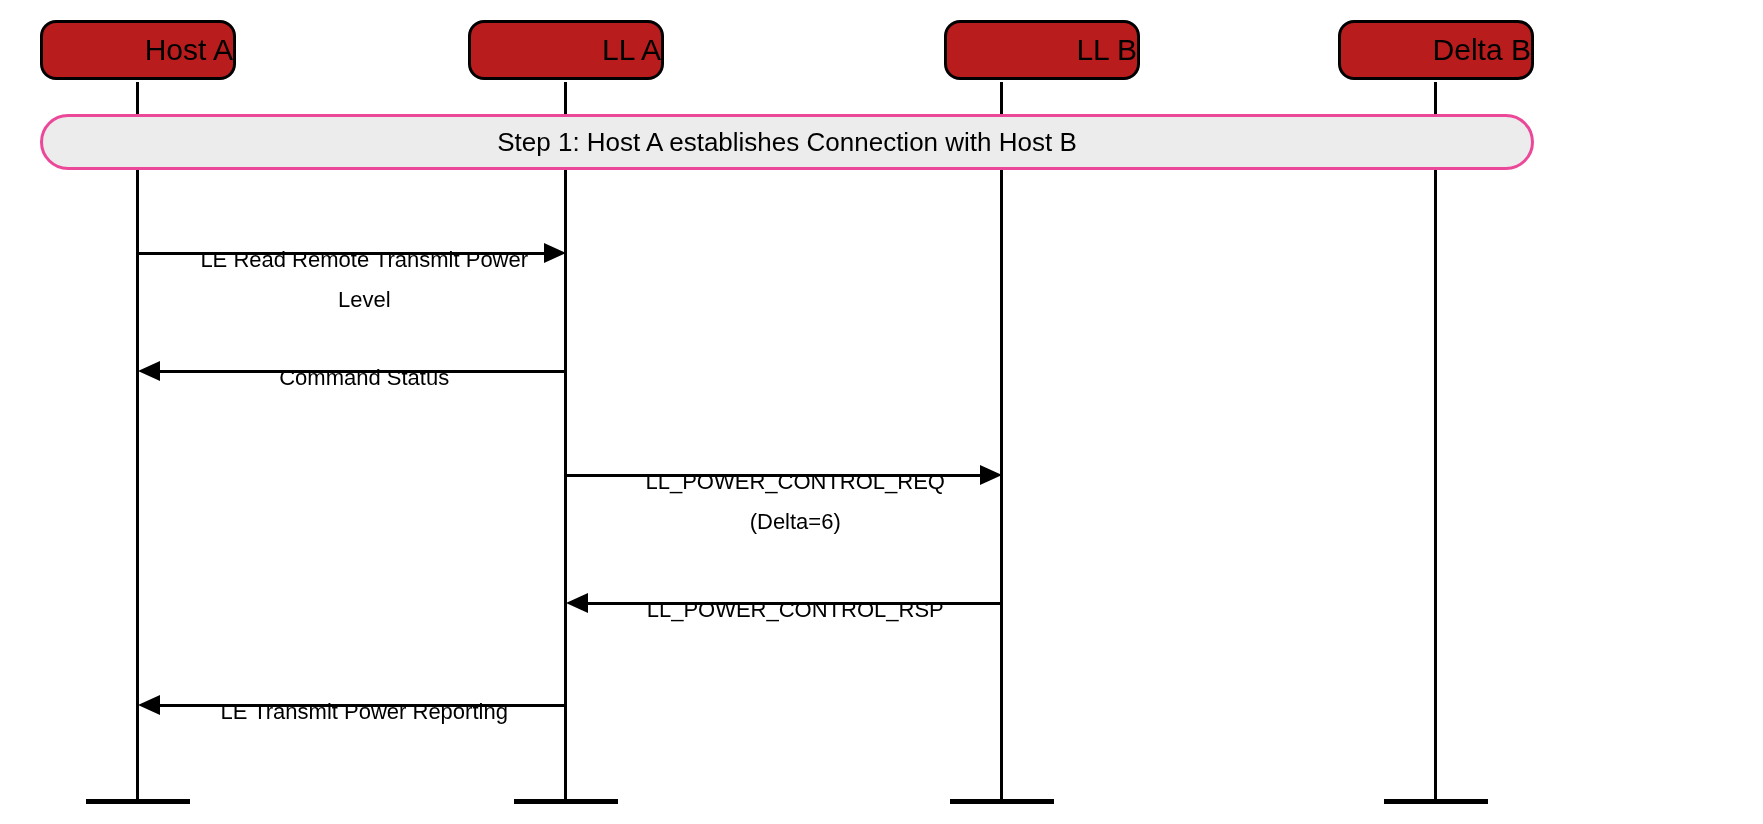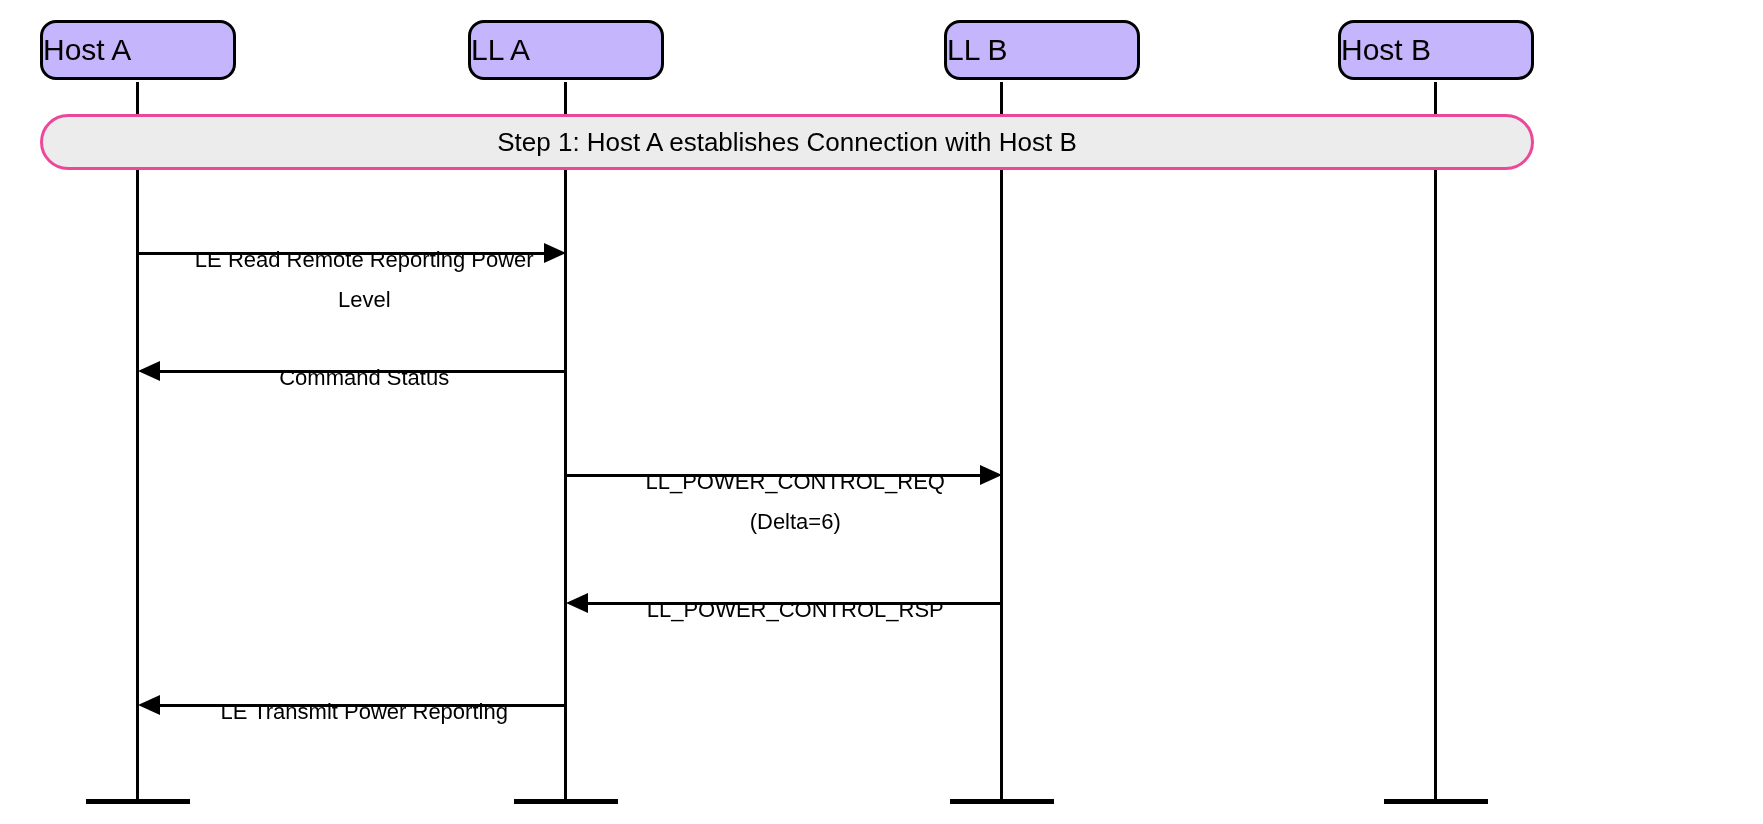--- a/index.html
+++ b/index.html
@@ -11,22 +11,22 @@
   .diagram {
     position: relative;
     width: 1723px;
     height: 784px;
   }
   .participant {
     position: absolute;
     top: 0;
     border: 3px solid #000;
     border-radius: 16px;
-    background: #c4b5fd;
-    text-align: left;
+    background: #b91c1c;
+    text-align: right;
     font-size: 30px;
     padding: 10px 0;
     box-sizing: border-box;
   }
   .lifeline {
     position: absolute;
     width: 3px;
     background: #000;
     top: 62px;
   }
@@ -76,38 +76,38 @@
   }
 </style>
 </head>
 <body>
 
 <div class="diagram">
 
   <div class="participant" style="left:20px; width:196px;"><span>Host A</span></div>
   <div class="participant" style="left:448px; width:196px;"><span>LL A</span></div>
   <div class="participant" style="left:884px; width:196px;margin-left:40px;"><span>LL B</span></div>
-  <div class="participant" style="left:1318px; width:196px;"><span>Host B</span></div>
+  <div class="participant" style="left:1318px; width:196px;"><span>Delta B</span></div>
 
   <div class="lifeline" style="left:116px;  height:718px;"></div>
   <div class="lifeline" style="left:544px;  height:718px;"></div>
   <div class="lifeline" style="left:980px;  height:718px;"></div>
   <div class="lifeline" style="left:1414px; height:718px;"></div>
 
   <div class="lifeline-end" style="left:66px;  width:104px;"></div>
   <div class="lifeline-end" style="left:494px; width:104px;"></div>
   <div class="lifeline-end" style="left:930px; width:104px;"></div>
   <div class="lifeline-end" style="left:1364px;width:104px;"></div>
 
   <div class="stepbar" style="left:20px; top:94px; width:1494px; height:56px;">
     <span>Step 1:  Host A establishes Connection with Host B</span>
   </div>
 
   <div class="msg-label" style="left:118px; top:198px; width:428px;">
-    <span>LE Read Remote Reporting Power</span>
+    <span>LE Read Remote Transmit Power</span>
   </div>
   <div class="arrow-line" style="left:118px; top:232px; width:406px;"></div>
   <div class="arrow-head-right" style="left:524px; top:223px;"></div>
   <div class="msg-label" style="left:118px; top:238px; width:428px;">
     <span>Level</span>
   </div>
 
   <div class="msg-label" style="left:118px; top:316px; width:428px;">
     <span>Command Status</span>
   </div>

